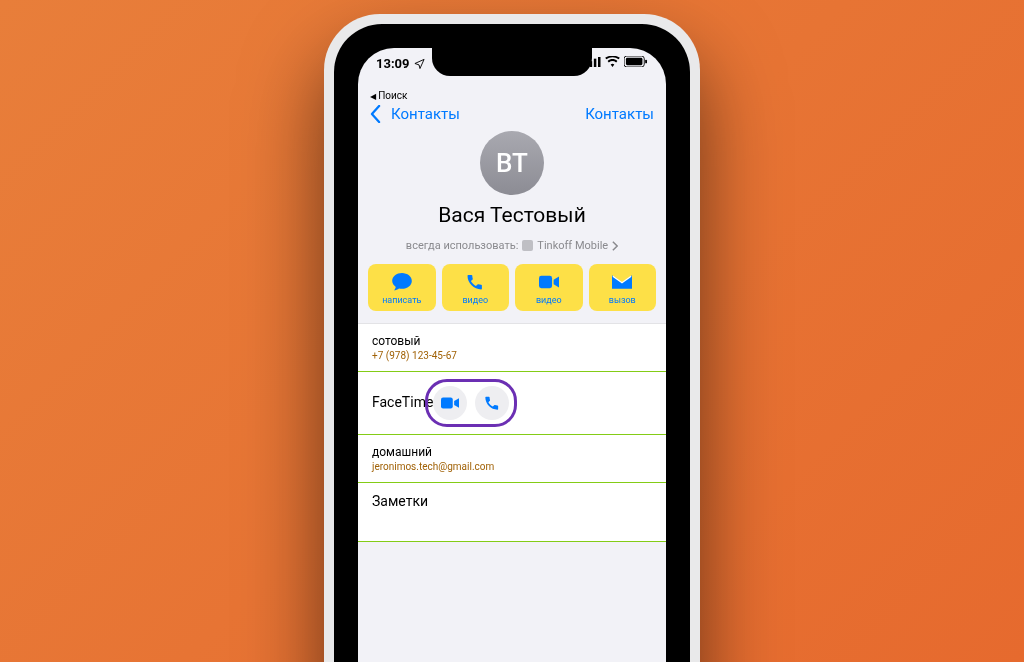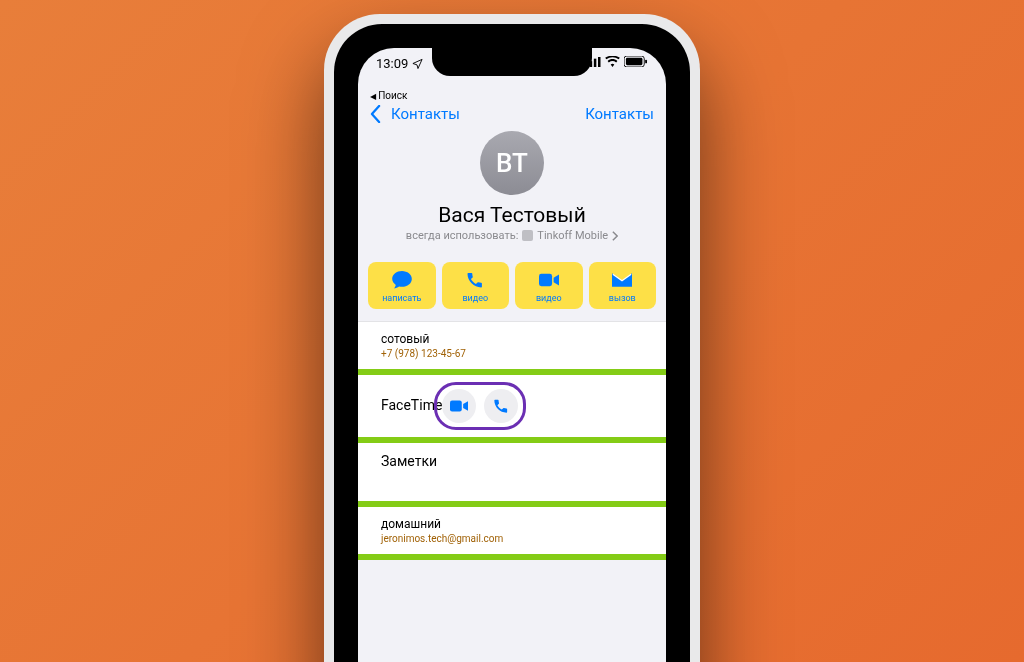--- a/index.html
+++ b/index.html
@@ -1,36 +1,36 @@
 <!DOCTYPE html>
 <html><head>
 <meta charset="utf-8">
 <style>
   html,body{margin:0;padding:0;width:1024px;height:662px;background:linear-gradient(135deg,#e87e3a 0%,#e66a2e 100%);font-family:-apple-system,BlinkMacSystemFont,"Segoe UI",Roboto,Arial,sans-serif;overflow:hidden}
   .phone-frame{position:absolute;left:50%;top:14px;transform:translateX(-50%);width:376px;height:780px;background:#e9e9ea;border-radius:56px;box-shadow:0 40px 80px rgba(0,0,0,.55)}
   .phone-bezel{position:absolute;inset:10px;background:#000;border-radius:48px}
   .screen{position:absolute;inset:24px;background:#f2f2f7;border-radius:36px;overflow:hidden}
   .notch{position:absolute;top:0;left:50%;transform:translateX(-50%);width:160px;height:28px;background:#000;border-bottom-left-radius:18px;border-bottom-right-radius:18px;z-index:10}
-  .status-bar{display:flex;justify-content:space-between;align-items:flex-start;padding:8px 18px 0;height:34px;font-size:13px;font-weight:400;color:#000}
+  .status-bar{display:flex;justify-content:space-between;align-items:flex-start;padding:8px 18px 0;height:34px;font-size:13px;font-weight:700;color:#000}
   .status-left{display:flex;align-items:center;gap:4px}
   .status-right{display:flex;align-items:center;gap:4px}
   .breadcrumb-bar{padding:0 12px;font-size:10px;color:#000}
   .breadcrumb-bar .tri{font-size:8px;margin-right:2px}
   .nav-bar{display:flex;justify-content:space-between;align-items:center;padding:4px 12px 6px;font-size:15px;color:#007aff}
   .back{display:flex;align-items:center;gap:10px}
   .avatar{width:64px;height:64px;border-radius:50%;background:linear-gradient(#a9a9b0,#8c8c94);color:#fff;display:flex;align-items:center;justify-content:center;font-size:26px;font-weight:500;margin:2px auto 8px}
-  .name{text-align:center;font-size:21px;color:#000;margin-bottom:2px}
-  .always-use{display:flex;justify-content:center;align-items:center;gap:4px;font-size:11px;color:#8a8a8e;margin-bottom:20px}
+  .name{text-align:center;font-size:21px;color:#000;margin-bottom:12px}
+  .always-use{display:flex;justify-content:center;align-items:center;gap:4px;font-size:11px;color:#8a8a8e;margin-bottom:12px}
   .always-use .chip{width:11px;height:11px;background:#bfbfc4;border-radius:2px;display:inline-block}
   .actions{display:flex;gap:6px;padding:0 10px 12px}
   .action-btn{flex:1;background:#fde047;border-radius:8px;padding:8px 0 6px;display:flex;flex-direction:column;align-items:center;gap:3px}
   .action-btn .ic{width:20px;height:20px;display:flex;align-items:center;justify-content:center}
   .action-btn .lbl{font-size:9px;color:#007aff}
   .list{background:#fff;border-top:1px solid #e3e3e6}
-  .row{padding:10px 23px;border-bottom:6px solid #84cc16;position:relative}
+  .row{padding:10px 14px;border-bottom:1px solid #84cc16;position:relative}
   .row .hdr{font-size:12px;color:#000;margin-bottom:2px}
   .row .val{font-size:10px;color:#a16207}
   .row.single .hdr{font-size:14px;color:#000}
   .ft-row{display:flex;align-items:center;min-height:42px}
   .ft-buttons{display:flex;gap:8px;position:relative}
   .ft-btn{width:34px;height:34px;border-radius:50%;background:#eeeef1;display:flex;align-items:center;justify-content:center}
   .highlight-ring{position:absolute;inset:-7px -8px;border:3px solid #6b2fb3;border-radius:22px;pointer-events:none}
   svg{display:block}
   .ios-blue{fill:#007aff}
 </style>
@@ -146,24 +146,24 @@
                   <path class="ios-blue" d="M19 5l7-4v14l-7-4z"></path>
                 </svg>
             </div>
             <div class="ft-btn">
               <svg width="16" height="16" viewBox="0 0 24 24">
                   <path class="ios-blue" d="M6.6 10.8c1.4 2.8 3.8 5.2 6.6 6.6l2.2-2.2c.3-.3.7-.4 1-.2 1.2.4 2.5.6 3.8.6.6 0 1 .4 1 1V21c0 .6-.4 1-1 1C10.6 22 2 13.4 2 3.8c0-.6.4-1 1-1h4.4c.6 0 1 .4 1 1 0 1.3.2 2.6.6 3.8.1.4 0 .8-.2 1l-2.2 2.2z"></path>
                 </svg>
             </div>
           </div>
         </div>
-        <div class="row single" style="padding-bottom:30px">
-          <div class="hdr">Заметки</div>
-        </div>
         <div class="row">
           <div class="hdr">домашний</div>
           <div class="val">jeronimos.tech@gmail.com</div>
+        </div>
+        <div class="row single" style="padding-bottom:30px">
+          <div class="hdr">Заметки</div>
         </div>
       </div>
 
     </div>
   </div>
 </div>
 
 </body></html>

